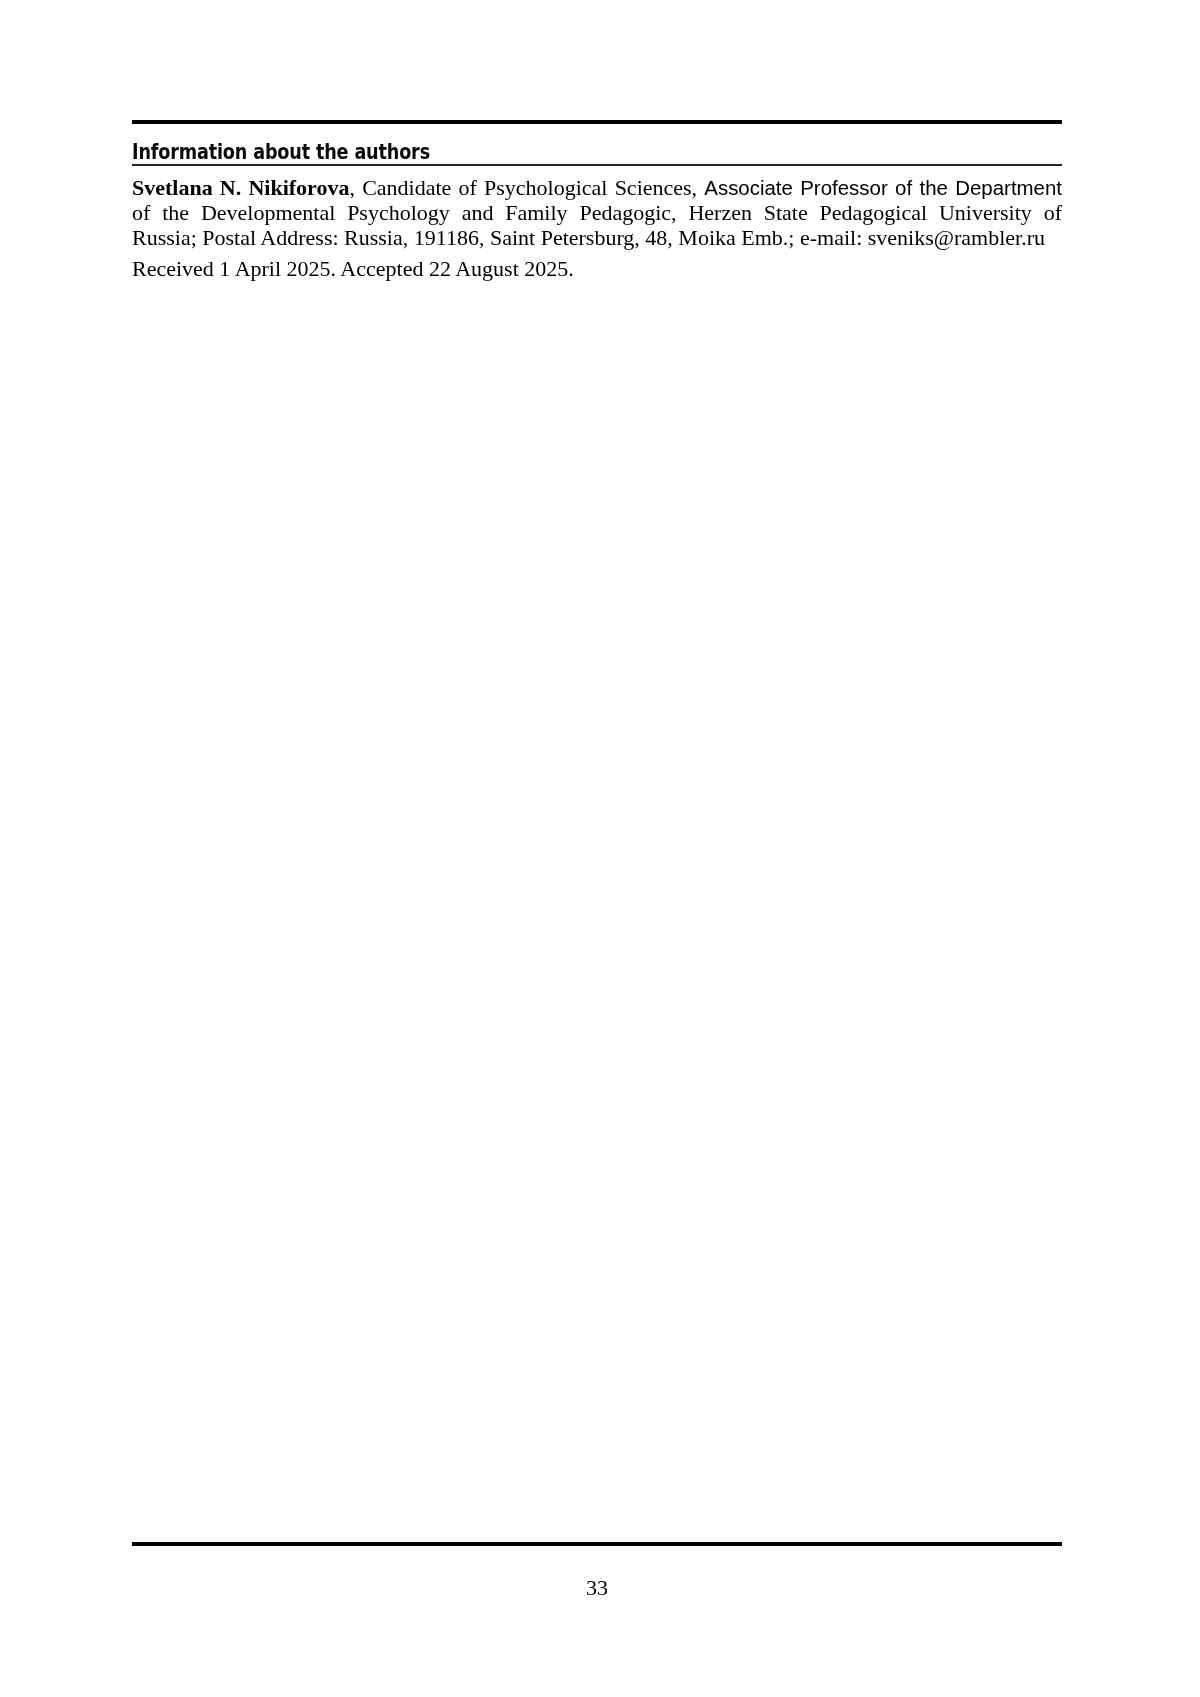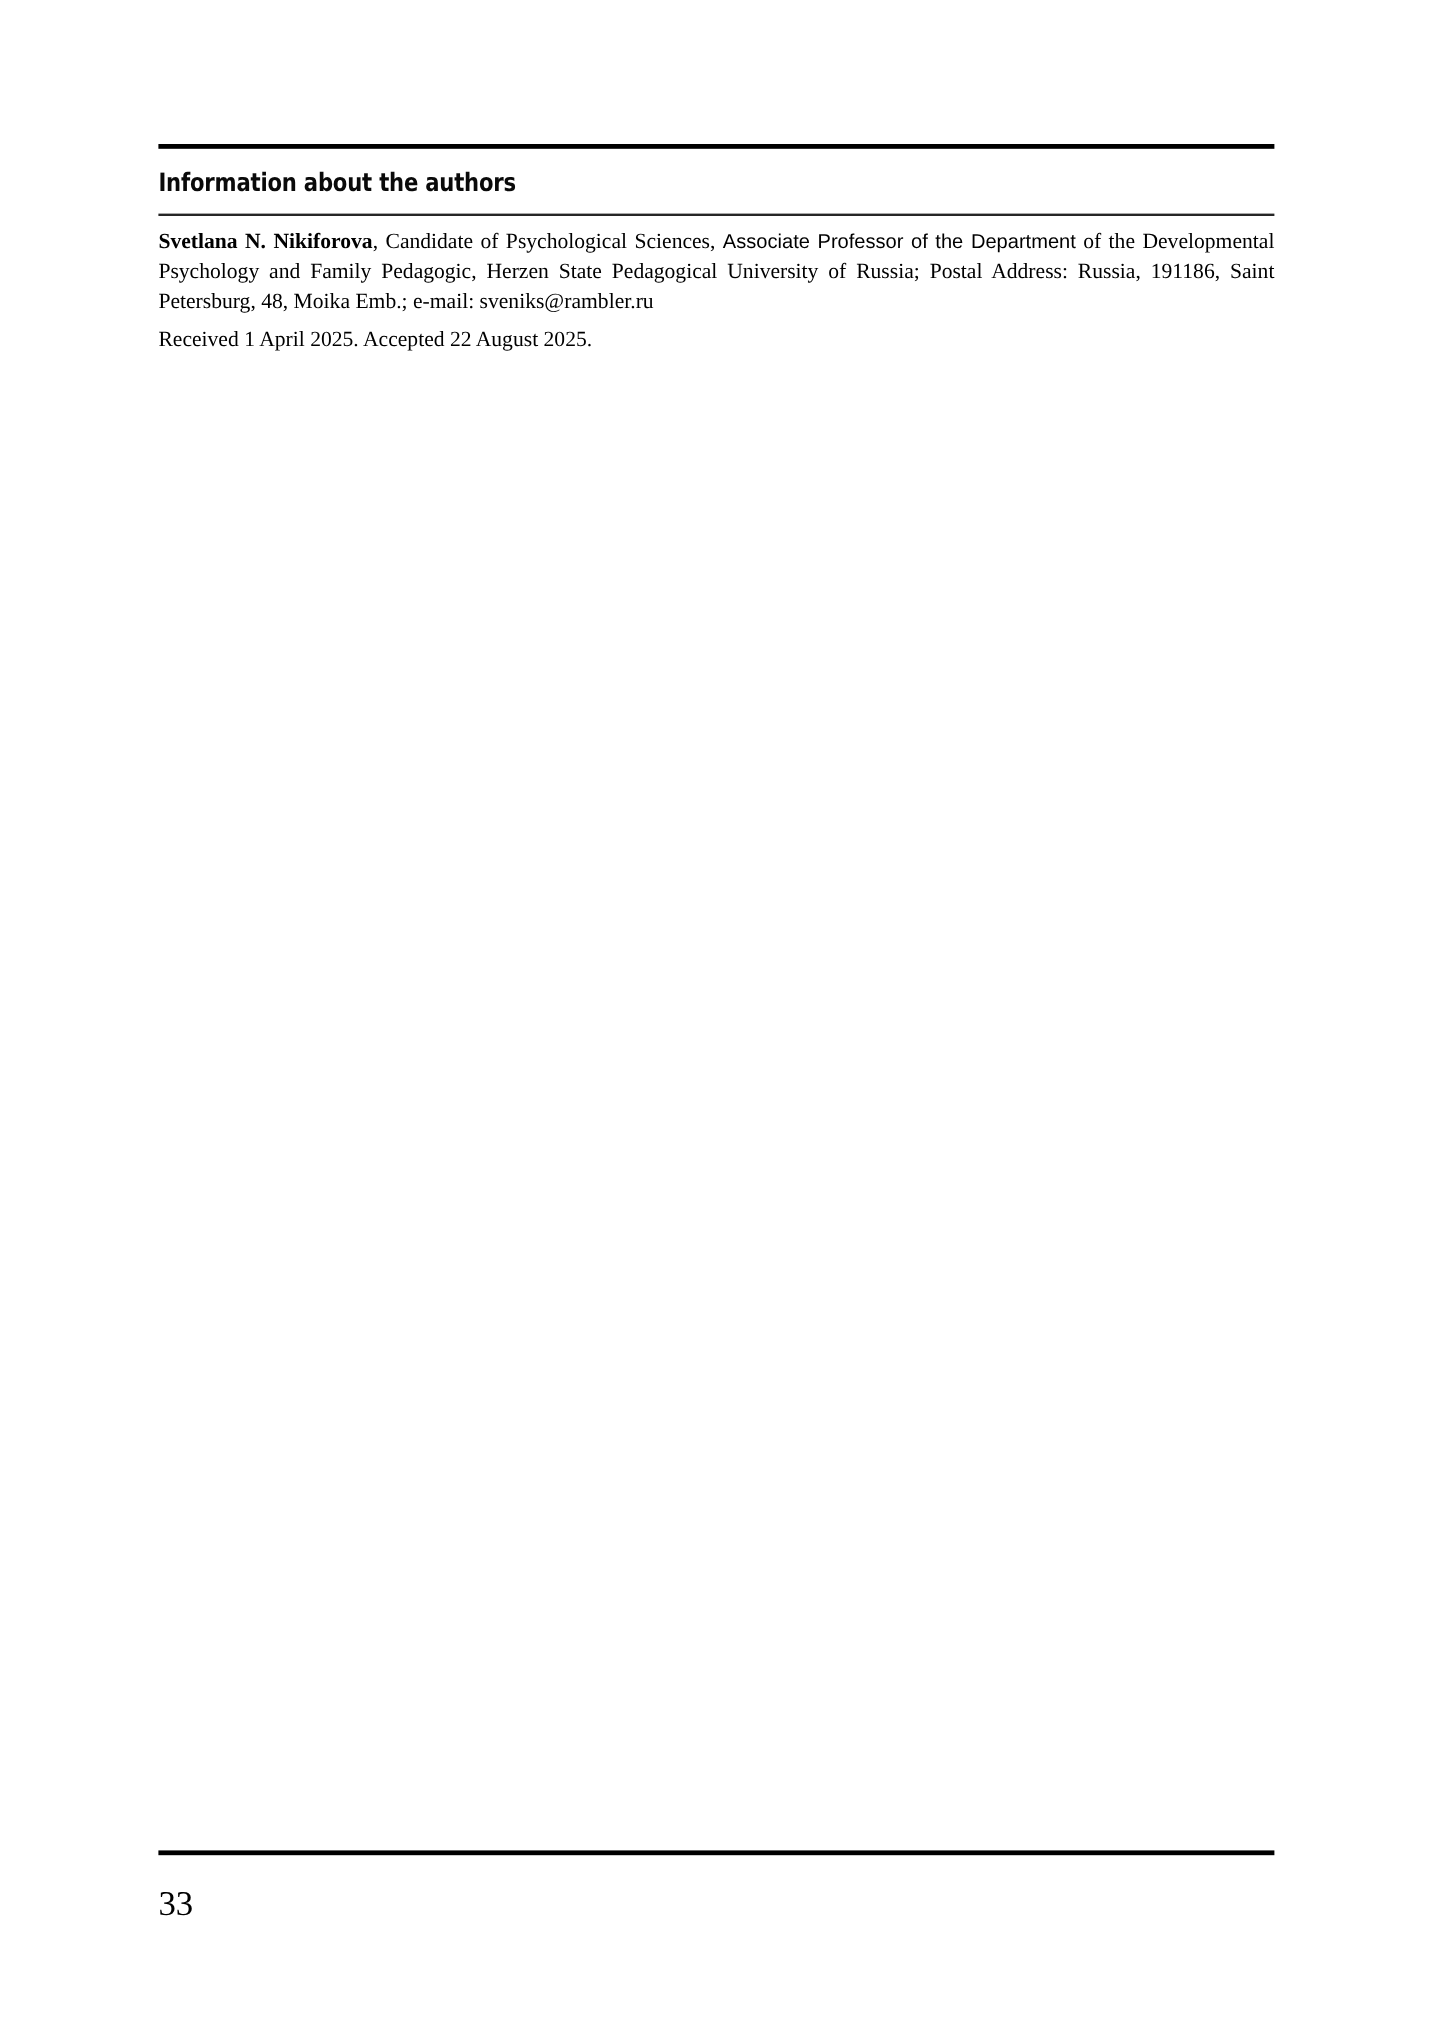--- a/index.html
+++ b/index.html
@@ -22,42 +22,42 @@
     top: 0;
     width: 930px;
   }
   .top-rule {
     margin-top: 120px;
     height: 0;
     border-top: 4px solid #000000;
   }
   .section-heading {
     margin: 16px 0 0 0;
-    padding: 0 0 14px 0;
+    padding: 0 0 0 0;
     border-bottom: 2px solid #262626;
     font-family: "DejaVu Sans", sans-serif;
     font-weight: bold;
     font-size: 21px;
     line-height: 24px;
     color: #0a0a0a;
     white-space: nowrap;
   }
   .section-heading + .section-heading,
   .para + .section-heading {
     margin-top: 23px;
   }
   .hx {
     display: inline-block;
     transform: scaleX(0.84);
     transform-origin: 0 50%;
     letter-spacing: -0.2px;
   }
   .para {
     margin: 6px 0 0 0;
-    font-size: 18px;
+    font-size: 22px;
     line-height: 25px;
     text-align: justify;
   }
   .para.first-author { margin-top: 9px; }
   .para.second-author { margin-top: 7px; }
   .author-name {
     font-weight: bold;
   }
   .sans-inline {
     font-family: "Liberation Sans", sans-serif;
@@ -69,22 +69,22 @@
     top: 1542px;
     width: 930px;
     height: 0;
     border-top: 4px solid #000000;
   }
   .page-number {
     position: absolute;
     left: 132px;
     top: 1575px;
     width: 930px;
-    text-align: left;
-    font-size: 29px;
+    text-align: center;
+    font-size: 22px;
     line-height: 25px;
   }
 </style>
 </head>
 <body>
 
 <div class="page">
   <div class="content">
 
     <div class="top-rule"></div>

